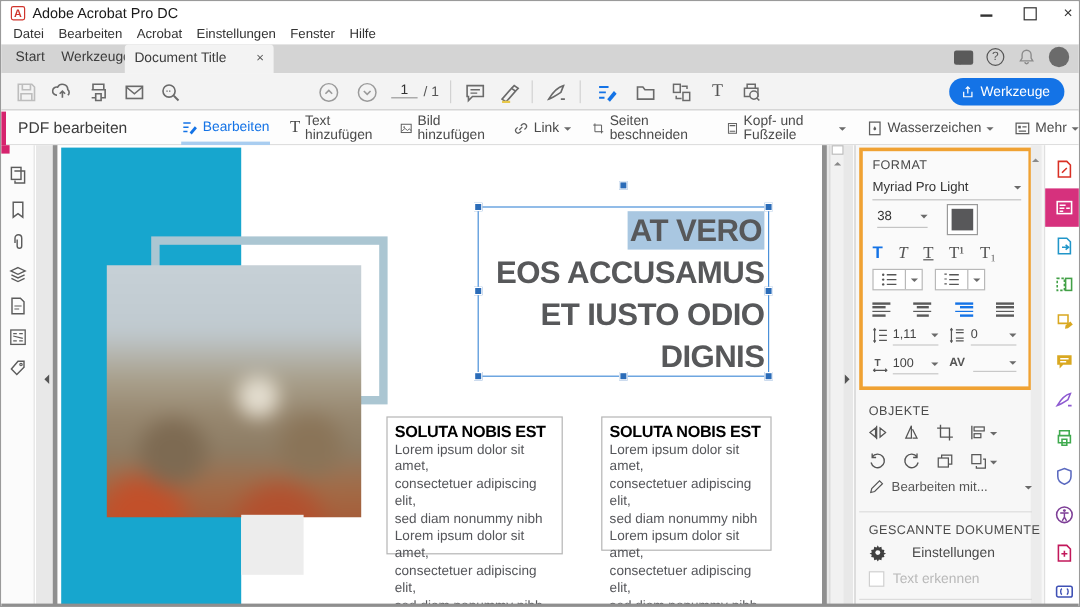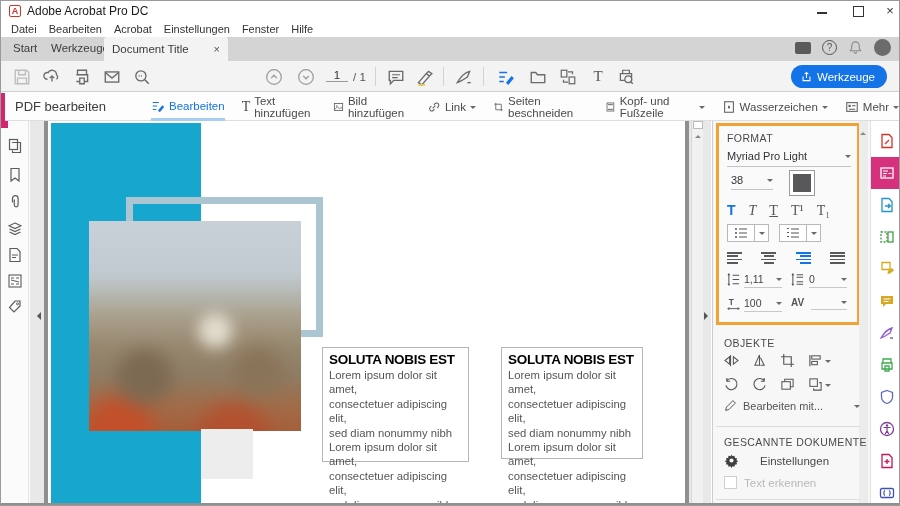--- a/index.html
+++ b/index.html
@@ -361,20 +361,36 @@
       <div class="collapse-l"></div>
 
       <div class="page">
         <div class="cyan-band"></div>
         <div class="frame-outline"></div>
         <div class="photo">
             <div class="photo-inner"></div>
           </div>
         <div class="gray-square"></div>
 
+        <div class="heading-box">
+          <div class="heading-text">
+            <div><span class="hl">AT VERO</span></div>
+            <div>EOS ACCUSAMUS</div>
+            <div>ET IUSTO ODIO</div>
+            <div>DIGNIS</div>
+          </div>
+          <span class="handle" style="left:-4px; top:-4px"></span>
+          <span class="handle" style="left:50%; top:-22px; margin-left:-4px"></span>
+          <span class="handle" style="right:-4px; top:-4px"></span>
+          <span class="handle" style="left:-4px; top:50%; margin-top:-4px"></span>
+          <span class="handle" style="right:-4px; top:50%; margin-top:-4px"></span>
+          <span class="handle" style="left:-4px; bottom:-4px"></span>
+          <span class="handle" style="left:50%; bottom:-4px; margin-left:-4px"></span>
+          <span class="handle" style="right:-4px; bottom:-4px"></span>
+        </div>
 
         <div class="txtcol" style="left:274px; top:226px; width:147px; height:115px">
           <div class="col-title">SOLUTA NOBIS EST</div>
           <div class="col-line">Lorem ipsum dolor sit amet,</div>
           <div class="col-line">consectetuer adipiscing elit,</div>
           <div class="col-line">sed diam nonummy nibh</div>
           <div class="col-line">Lorem ipsum dolor sit amet,</div>
           <div class="col-line">consectetuer adipiscing elit,</div>
           <div class="col-line">sed diam nonummy nibh euis-</div>
 

